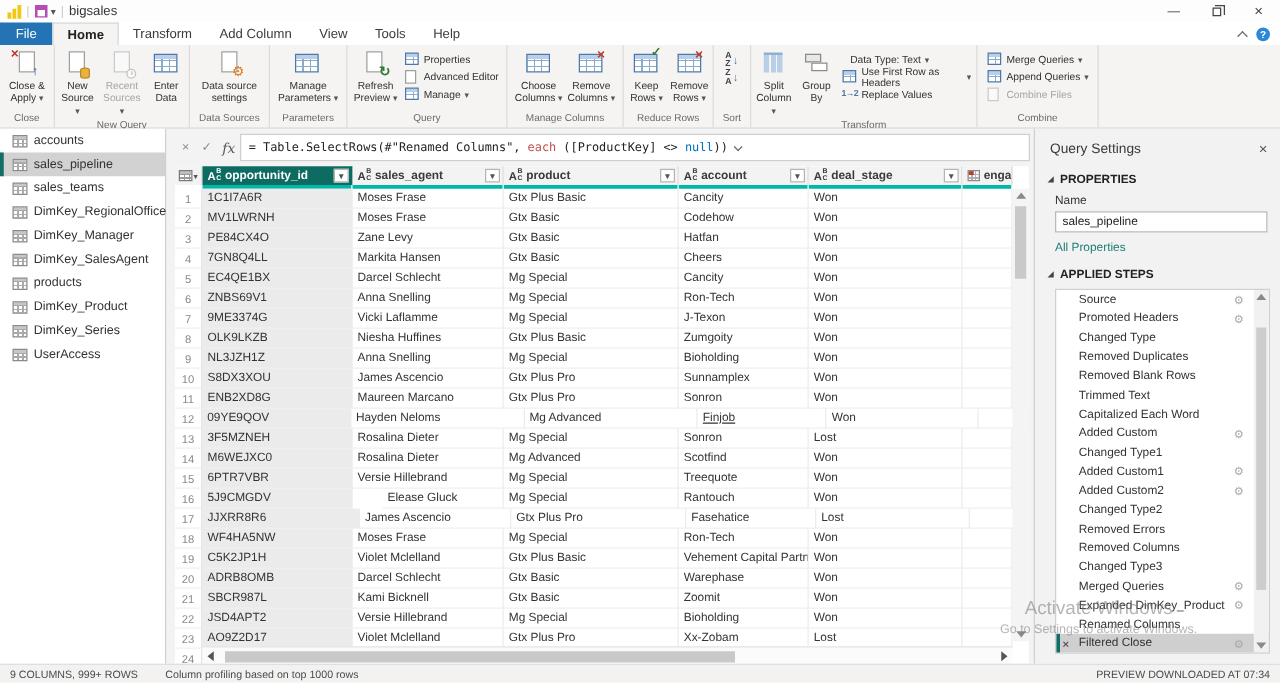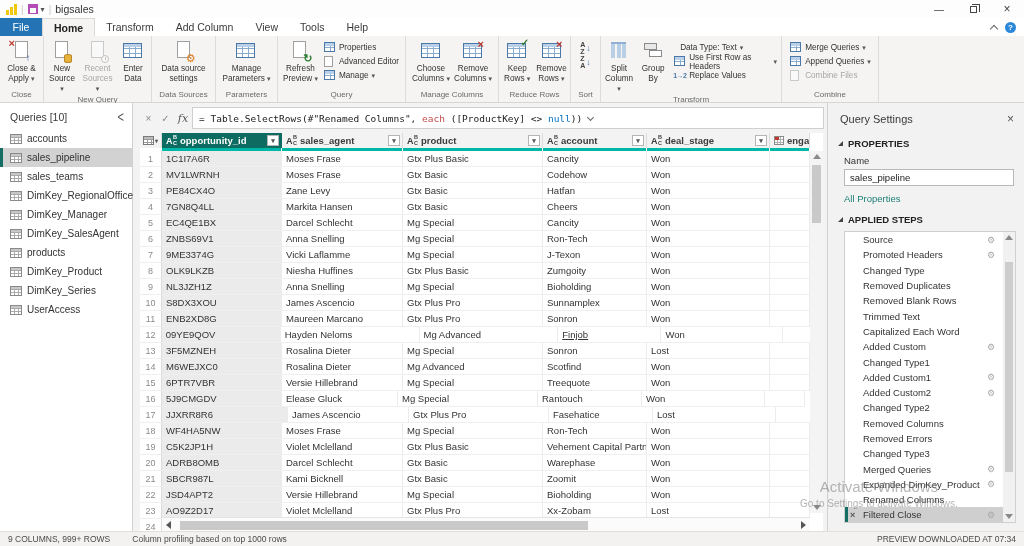--- a/index.html
+++ b/index.html
@@ -415,24 +415,20 @@
           </div>
         </div>
       </div>
       <div class="rgroup-label">Combine</div>
     </div>
   </div>
 
 <div id="content">
 
   <div id="queries-panel">
-    <div class="qp-header">
-      <span>Queries [10]</span>
-      <span class="qp-collapse">&lt;</span>
-    </div>
     <div id="queries-list">
         <div class="q-item">
           <span class="q-icn"></span>
           <span>accounts</span>
         </div>
         <div class="q-item selected">
           <span class="q-icn"></span>
           <span>sales_pipeline</span>
         </div>
         <div class="q-item">
@@ -687,21 +683,21 @@
           <div class="g-cell colsel" style="width: 120px;">6PTR7VBR</div>
           <div class="g-cell" style="width: 121px;">Versie Hillebrand</div>
           <div class="g-cell" style="width: 140px;">Mg Special</div>
           <div class="g-cell" style="width: 104px;">Treequote</div>
           <div class="g-cell" style="width: 123px;">Won</div>
           <div class="g-cell" style="width: 40px;"></div>
         </div>
         <div class="g-row">
           <div class="g-cell g-rownum" style="width: 22px;">16</div>
           <div class="g-cell colsel" style="width: 120px;">5J9CMGDV</div>
-          <div class="g-cell" style="width: 116px;">Elease Gluck</div>
+          <div class="g-cell" style="width: 97px; margin-left: 24px;">Elease Gluck</div>
           <div class="g-cell" style="width: 140px;">Mg Special</div>
           <div class="g-cell" style="width: 104px;">Rantouch</div>
           <div class="g-cell" style="width: 123px;">Won</div>
           <div class="g-cell" style="width: 40px;"></div>
         </div>
         <div class="g-row">
           <div class="g-cell g-rownum" style="width: 22px;">17</div>
           <div class="g-cell colsel" style="width: 126px;">JJXRR8R6</div>
           <div class="g-cell" style="width: 121px;">James Ascencio</div>
           <div class="g-cell" style="width: 140px;">Gtx Plus Pro</div>
@@ -832,24 +828,24 @@
             <span class="gear">⚙</span>
           </div>
           <div class="step-row">
             <span>Added Custom2</span>
             <span class="gear">⚙</span>
           </div>
           <div class="step-row">
             <span>Changed Type2</span>
           </div>
           <div class="step-row">
+            <span>Removed Errors</span>
+          </div>
+          <div class="step-row">
             <span>Removed Columns</span>
-          </div>
-          <div class="step-row">
-            <span>Removed Errors</span>
           </div>
           <div class="step-row">
             <span>Changed Type3</span>
           </div>
           <div class="step-row">
             <span>Merged Queries</span>
             <span class="gear">⚙</span>
           </div>
           <div class="step-row">
             <span>Expanded DimKey_Product</span>

